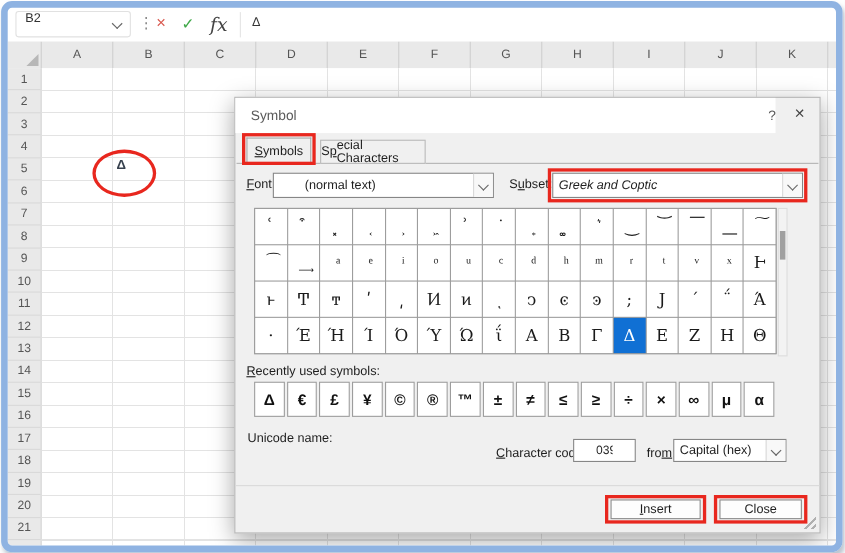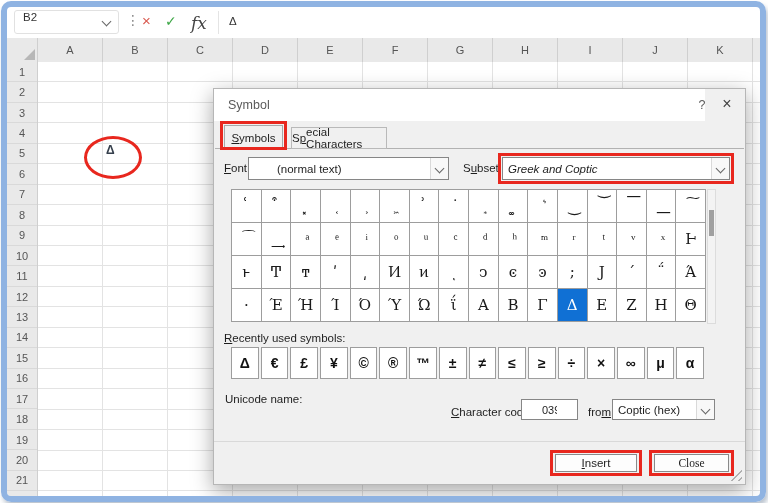--- a/index.html
+++ b/index.html
@@ -77,21 +77,21 @@
   .uni-lab{left:11px;top:304px;}
   .uni-val{left:11px;top:327px;}
   .cc-lab{left:237px;top:317px;}
   .cc-input{left:307px;top:310px;width:57px;height:21px;background:#fff;border:1px solid #868686;
             box-sizing:border-box;font-size:11px;padding:0 20px;font-family:"Liberation Sans",sans-serif;color:#1e1e1e;}
   .from-lab{left:374px;top:317px;}
   .from-sel{left:398px;top:310px;width:103px;height:21px;}
   .btn{background:#fdfdfd;border:1px solid #8a8a8a;box-sizing:border-box;display:flex;align-items:center;
        justify-content:center;font-size:11.5px;color:#1e1e1e;}
   .insert-btn{left:341px;top:365px;width:82px;height:18px;}
-  .close-btn{left:440px;top:365px;width:75px;height:18px;font-family:Liberation Serif, serif;}
+  .close-btn{left:440px;top:365px;width:75px;height:18px;}
   .redbox{border:3px solid #e8271e;box-sizing:border-box;pointer-events:none;z-index:5;}
   .rb-tab{left:6px;top:32px;width:67px;height:29px;}
   .rb-subset{left:284px;top:64px;width:236px;height:31px;}
   .rb-insert{left:336px;top:361px;width:92px;height:26px;}
   .rb-close{left:435px;top:361px;width:85px;height:26px;}
   .grip{right:3px;bottom:3px;width:12px;height:12px;
         background:repeating-linear-gradient(135deg,#b0b0b0 0 1.5px,transparent 1.5px 4.5px);
         clip-path:polygon(100% 0,100% 100%,0 100%);}
   .accel{text-decoration:underline;text-underline-offset:1px;text-decoration-thickness:1px;}
 </style>
@@ -285,21 +285,21 @@
         <div class="recent-cell">α</div>
       </div>
 
     <div class="abs divline"></div>
     <div class="abs lab uni-lab">Unicode name:</div>
 
     <div class="abs lab cc-lab"><span></span><span class="accel">C</span><span>haracter code:</span></div>
     <input class="abs cc-input" value="0394" style="">
     <div class="abs lab from-lab"><span>fro</span><span class="accel">m</span><span>:</span></div>
     <div class="abs select from-sel">
-      <span>Coptic (hex)</span>
+      <span>Capital (hex)</span>
       <span class="dd-btn">
           <span class="chev"></span>
         </span>
     </div>
 
     <div class="abs btn insert-btn">
         <span></span>
         <span class="accel">I</span>
         <span>nsert</span>
       </div>

